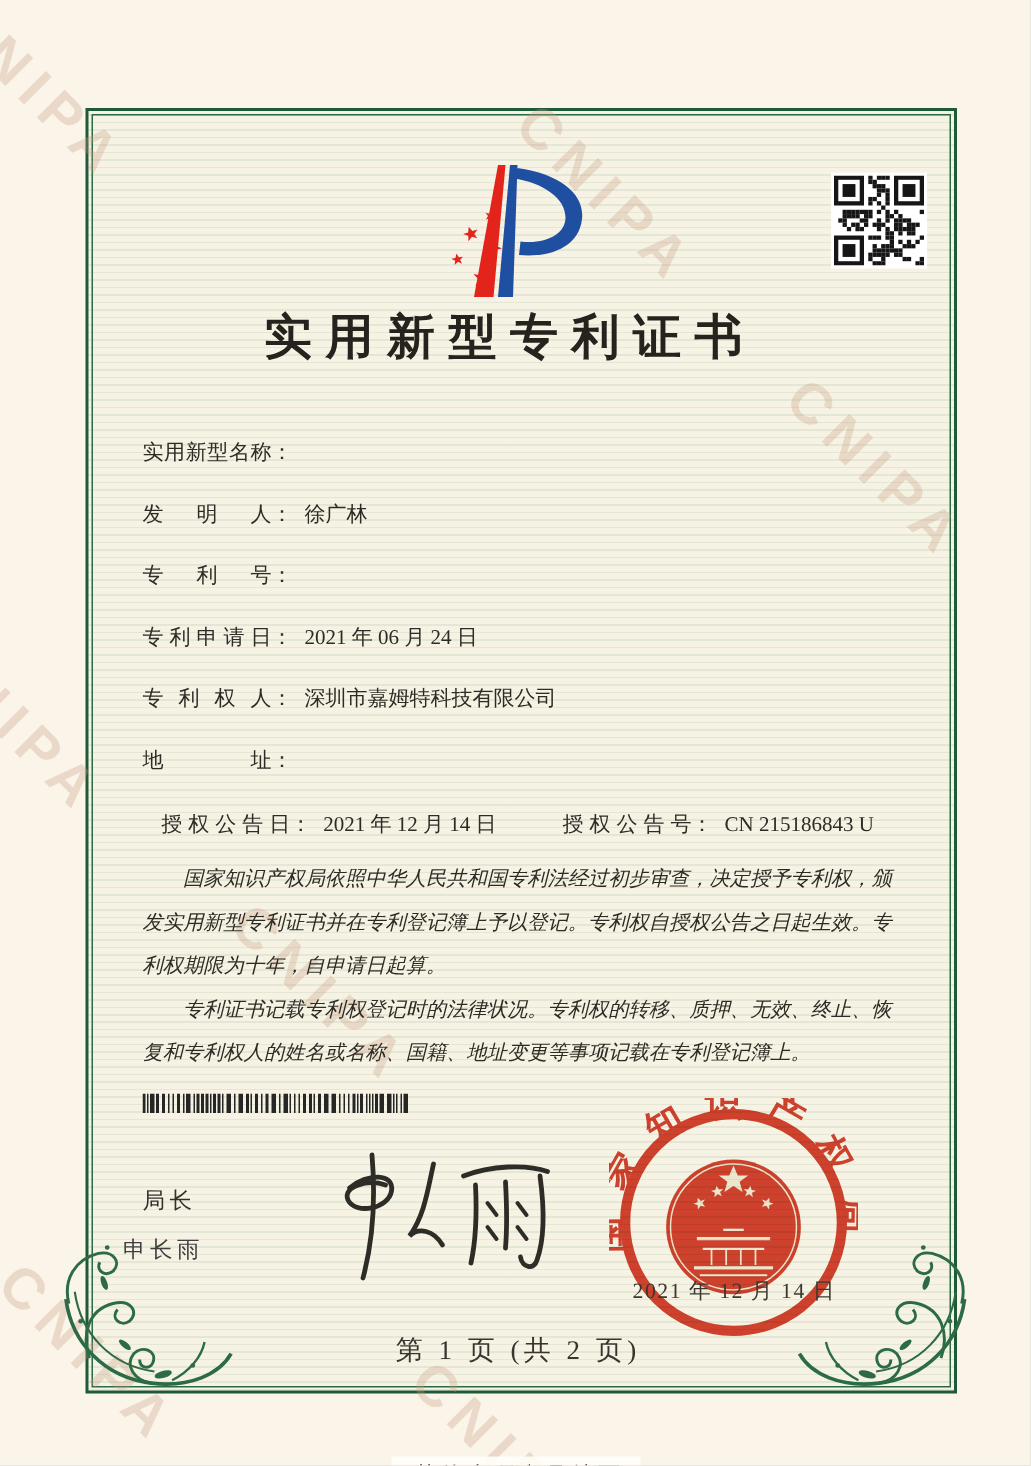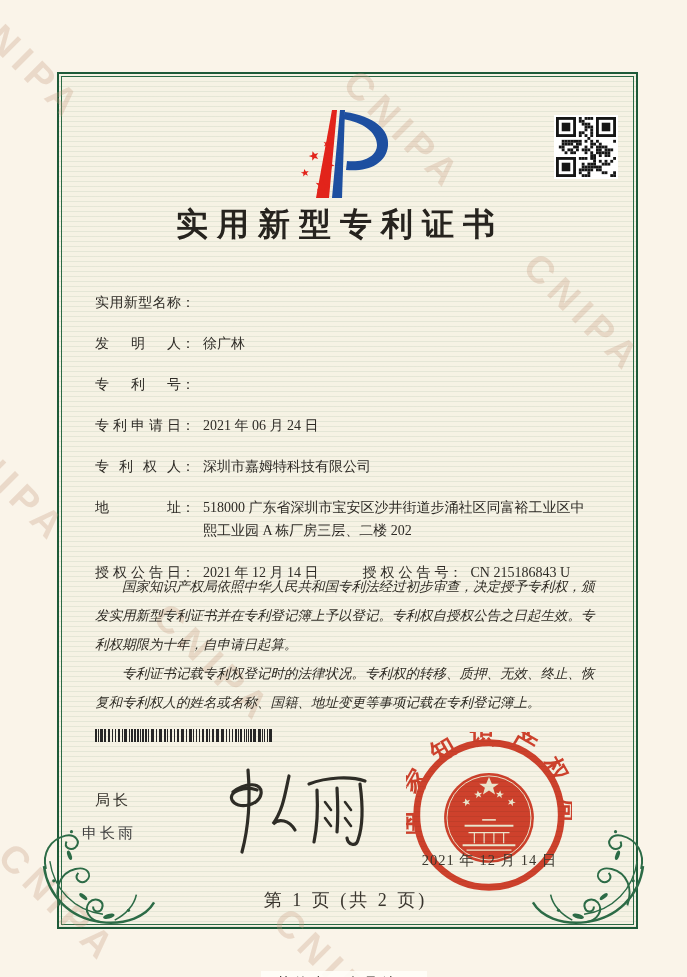--- a/index.html
+++ b/index.html
@@ -20,21 +20,21 @@
   .certno{left:95px;top:111px;font-size:14.5px;letter-spacing:2px;color:#39352e;}
   .logo{left:282px;top:104px;width:122px;height:98px;}
   .qr{left:554px;top:115px;width:60px;height:60px;background:#fff;padding:2px;}
   .title{left:57px;top:203px;width:566px;text-align:center;font-size:32px;font-weight:bold;
          letter-spacing:9px;color:#26231e;}
   .fields{left:95px;top:290px;width:500px;font-size:14px;}
   .frow{margin-bottom:16px;line-height:25px;display:flex;align-items:flex-start;}
   .flabel{display:inline-block;width:86px;text-align:justify;text-align-last:justify;flex:none;}
   .fcolon{flex:none;margin-right:8px;}
   .fvalue{max-width:402px;line-height:23px;padding-top:1px;}
-  .grantrow{display:flex;margin-top:18px;}
+  .grantrow{display:flex;margin-top:18px;justify-content:center;}
   .gpair{display:flex;}
   .gpair.second{margin-left:44px;}
   .paras{left:95px;top:572px;width:500px;font-size:13.5px;line-height:29px;
          font-style:italic;color:#2e2b24;font-family:"DejaVu Serif", serif;}
   .paras p{margin:0;text-indent:2em;}
   .barcode{left:95px;top:729px;width:182px;height:13px;}
   .sigrole{left:95px;top:791px;font-size:15px;letter-spacing:3px;
            font-family:Liberation Sans, sans-serif;color:#33302a;}
   .signame{left:82px;top:824px;font-size:15px;letter-spacing:3px;
            font-family:"Liberation Sans", sans-serif;color:#404040;}
@@ -259,21 +259,20 @@
         <span class="fvalue">2021 年 06 月 24 日</span>
       </div>
       <div class="frow">
         <span class="flabel">专利权人</span>
         <span class="fcolon">：</span>
         <span class="fvalue">深圳市嘉姆特科技有限公司</span>
       </div>
       <div class="frow">
         <span class="flabel">地址</span>
         <span class="fcolon">：</span>
-        <span class="fvalue">518000 广东省深圳市宝安区沙井街道步涌社区同富裕工业区中熙工业园 A 栋厂房三层、二楼 202</span>
       </div>
       <div class="frow grantrow">
       <div class="gpair">
         <span class="flabel">授权公告日</span>
           <span class="fcolon">：</span>
         <span class="fvalue">2021 年 12 月 14 日</span>
       </div>
       <div class="gpair second">
         <span class="flabel">授权公告号</span>
           <span class="fcolon">：</span>

